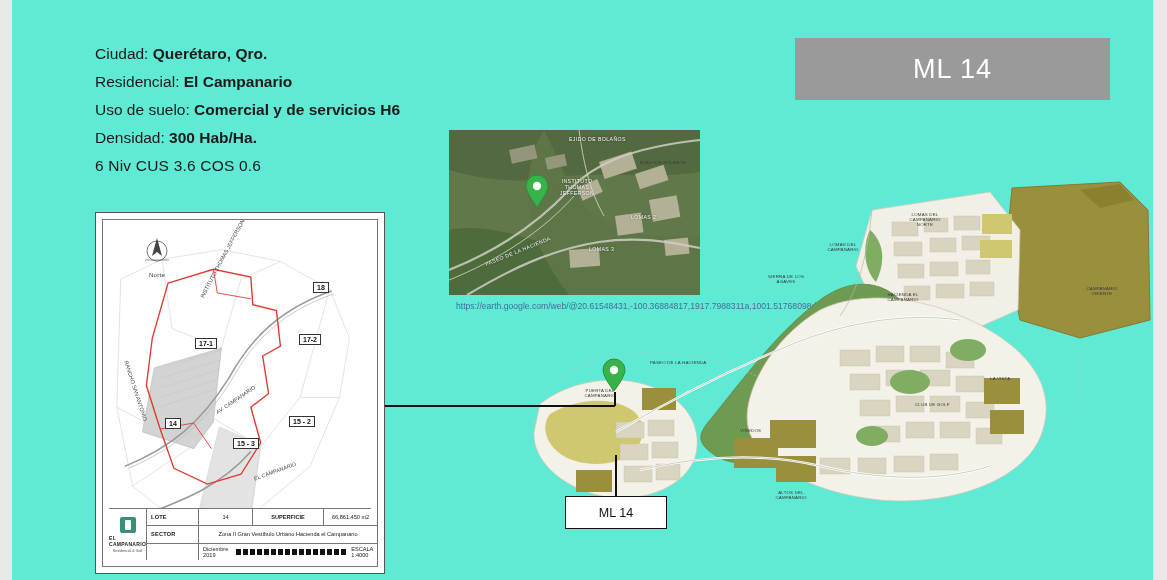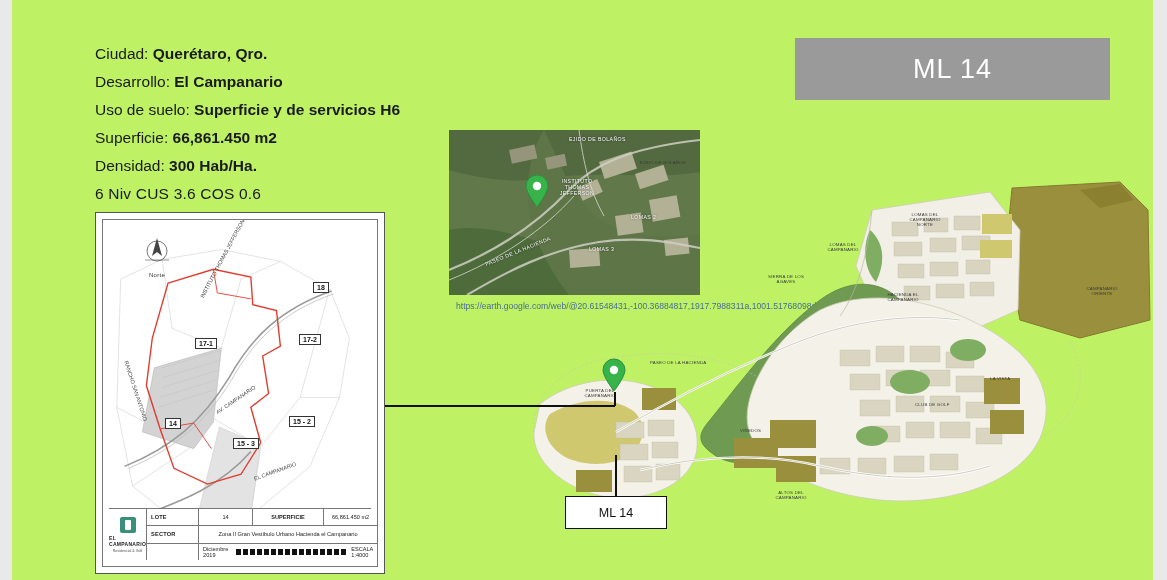--- a/index.html
+++ b/index.html
@@ -7,21 +7,21 @@
   body {
     width: 1167px; height: 580px;
     background: #ffffff;
     font-family: "Liberation Sans", sans-serif;
     color: #111;
     position: relative;
     overflow: hidden;
   }
   .page {
     position: absolute; inset: 0;
-    background: #bef264;
+    background: #5eead4;
   }
   .edge-left { position:absolute; left:0; top:0; width:12px; height:100%; background:#e9e9e9; }
   .edge-right { position:absolute; right:0; top:0; width:14px; height:100%; background:#e9e9e9; }
 
   
   .info {
     position: absolute;
     left: 95px; top: 40px;
     width: 380px;
   }
@@ -157,27 +157,24 @@
 
 <div class="page">
   <div class="edge-left"></div>
   <div class="edge-right"></div>
 
   <div class="info">
     <div class="info-line">
       <span class="lbl">Ciudad: </span><span class="val">Querétaro, Qro.</span>
     </div>
     <div class="info-line">
-      <span class="lbl">Desarrollo: </span><span class="val">El Campanario</span>
+      <span class="lbl">Residencial: </span><span class="val">El Campanario</span>
     </div>
     <div class="info-line">
-      <span class="lbl">Uso de suelo: </span><span class="val">Superficie y de servicios H6</span>
-    </div>
-    <div class="info-line">
-      <span class="lbl">Superficie: </span><span class="val">66,861.450 m2</span>
+      <span class="lbl">Uso de suelo: </span><span class="val">Comercial y de servicios H6</span>
     </div>
     <div class="info-line">
       <span class="lbl">Densidad: </span><span class="val">300 Hab/Ha.</span>
     </div>
     <div class="info-line bold-all">6 Niv  CUS 3.6   COS 0.6</div>
   </div>
 
   <div class="ml-badge">ML 14</div>
 
   <div class="plano">

